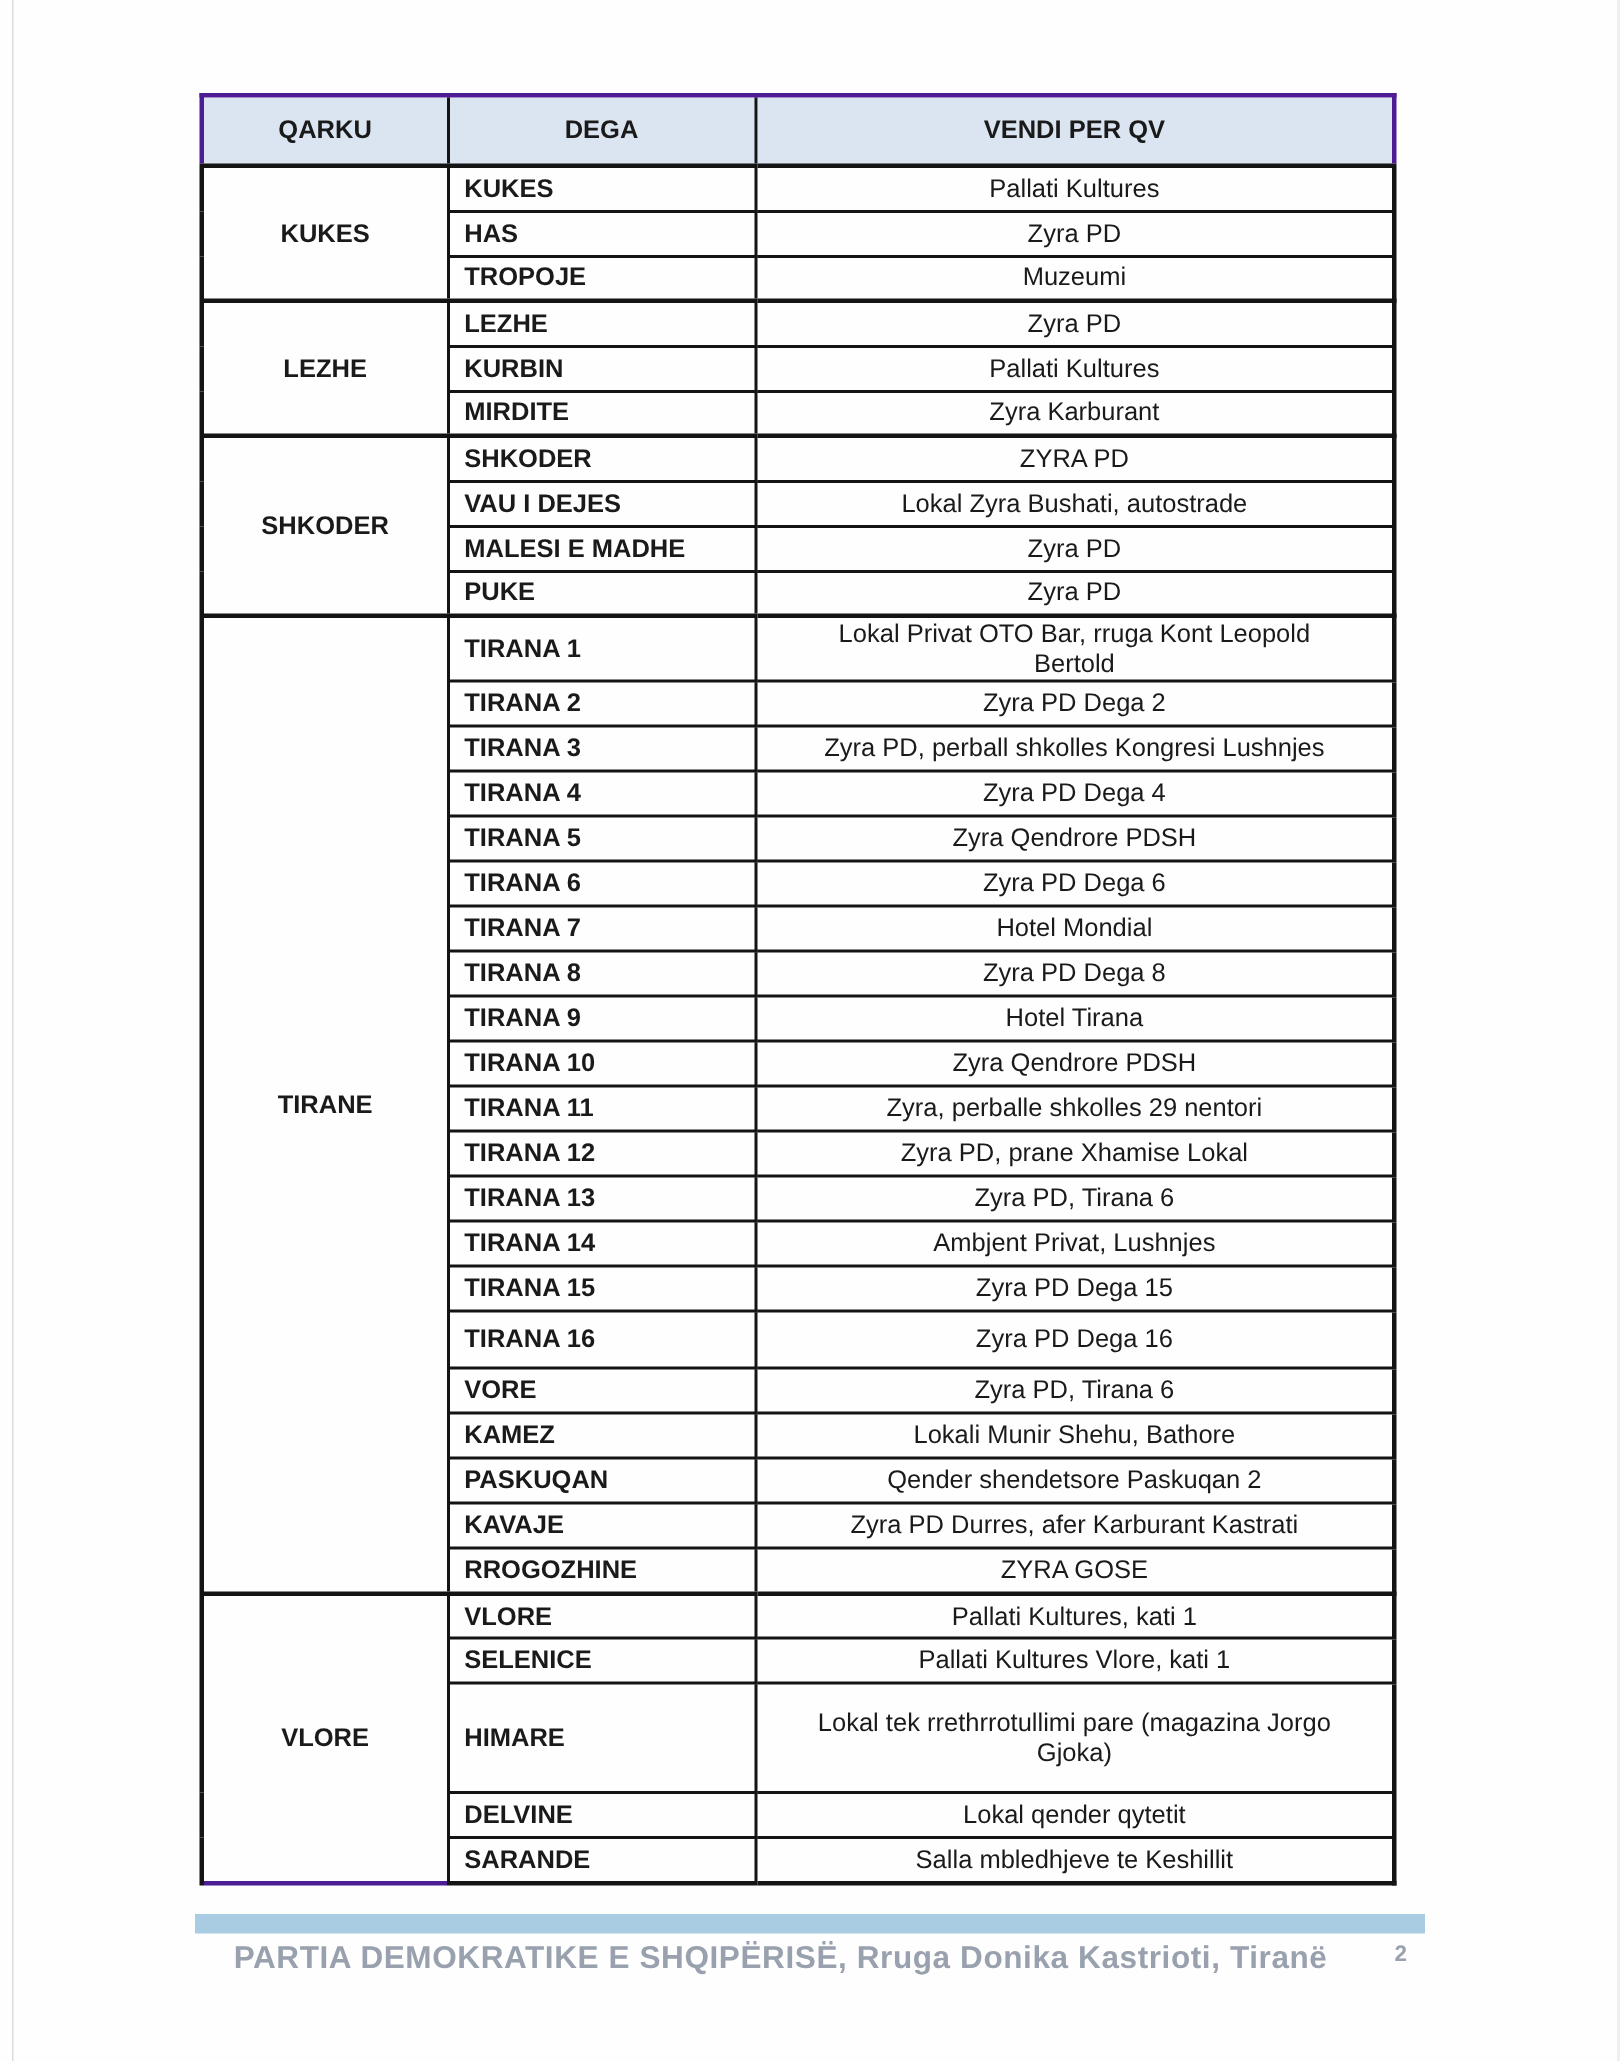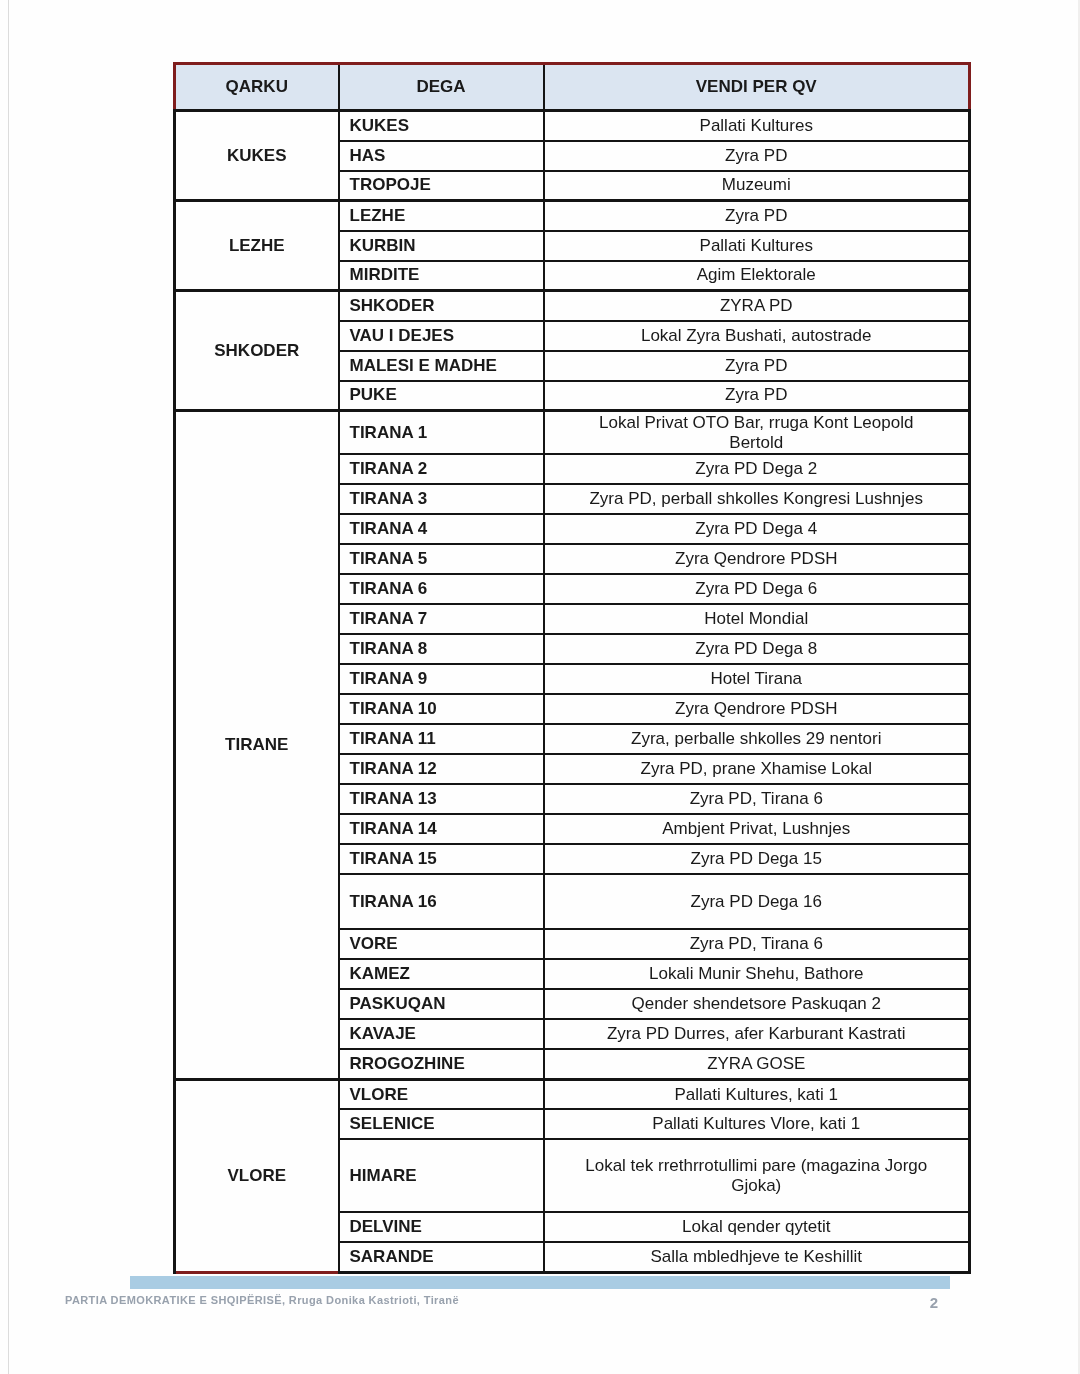--- a/index.html
+++ b/index.html
@@ -43,21 +43,21 @@
   .loc-table col.c-qarku { width: 164px; }
   .loc-table col.c-dega  { width: 205px; }
   .loc-table col.c-vendi { width: 426px; }
 
   .loc-table th, .loc-table td {
     border: 2px solid #141414;
     font-size: 17px;
     line-height: 1.15;
     overflow: hidden;
   }
-  .loc-table { border: 3px solid #7f1d1d; margin-left: 40px; }
+  .loc-table { border: 3px solid #4c1d95; }
 
   .loc-table thead tr { height: 47px; }
   .loc-table thead th {
     background: var(--header-bg, #dbe5f1);
     font-weight: bold;
     text-align: center;
     border-bottom-width: 3px;
   }
 
   .loc-table tbody tr { height: 30px; }
@@ -94,23 +94,23 @@
     position: absolute;
     left: 130px;
     top: 1294px;
     width: 820px;
     height: 24px;
   }
   .footer-text {
     position: absolute;
     left: 0;
     width: 100%;
-    text-align: left;
+    text-align: right;
     transform: translateX(-65px);
-    font-size: 11px;
+    font-size: 21px;
     font-weight: bold;
     letter-spacing: 0.4px;
   }
   .page-number {
     position: absolute;
     right: 12px;
     top: 0;
     font-size: 15px;
     font-weight: bold;
   }
@@ -151,21 +151,21 @@
           <td class="qarku-cell" rowspan="3">LEZHE</td>
           <td class="dega-cell">LEZHE</td>
           <td class="vendi-cell">Zyra PD</td>
         </tr>
         <tr>
           <td class="dega-cell">KURBIN</td>
           <td class="vendi-cell">Pallati Kultures</td>
         </tr>
         <tr class="group-end">
           <td class="dega-cell">MIRDITE</td>
-          <td class="vendi-cell">Agim Elektorale</td>
+          <td class="vendi-cell">Zyra Karburant</td>
         </tr>
         <tr class="group-start">
           <td class="qarku-cell" rowspan="4">SHKODER</td>
           <td class="dega-cell">SHKODER</td>
           <td class="vendi-cell">ZYRA PD</td>
         </tr>
         <tr>
           <td class="dega-cell">VAU I DEJES</td>
           <td class="vendi-cell">Lokal Zyra Bushati, autostrade</td>
         </tr>
@@ -231,21 +231,21 @@
           <td class="vendi-cell">Zyra PD, Tirana 6</td>
         </tr>
         <tr>
           <td class="dega-cell">TIRANA 14</td>
           <td class="vendi-cell">Ambjent Privat, Lushnjes</td>
         </tr>
         <tr>
           <td class="dega-cell">TIRANA 15</td>
           <td class="vendi-cell">Zyra PD Dega 15</td>
         </tr>
-        <tr style="height: 55px;">
+        <tr style="height: 38px;">
           <td class="dega-cell">TIRANA 16</td>
           <td class="vendi-cell">Zyra PD Dega 16</td>
         </tr>
         <tr>
           <td class="dega-cell">VORE</td>
           <td class="vendi-cell">Zyra PD, Tirana 6</td>
         </tr>
         <tr>
           <td class="dega-cell">KAMEZ</td>
           <td class="vendi-cell">Lokali Munir Shehu, Bathore</td>

